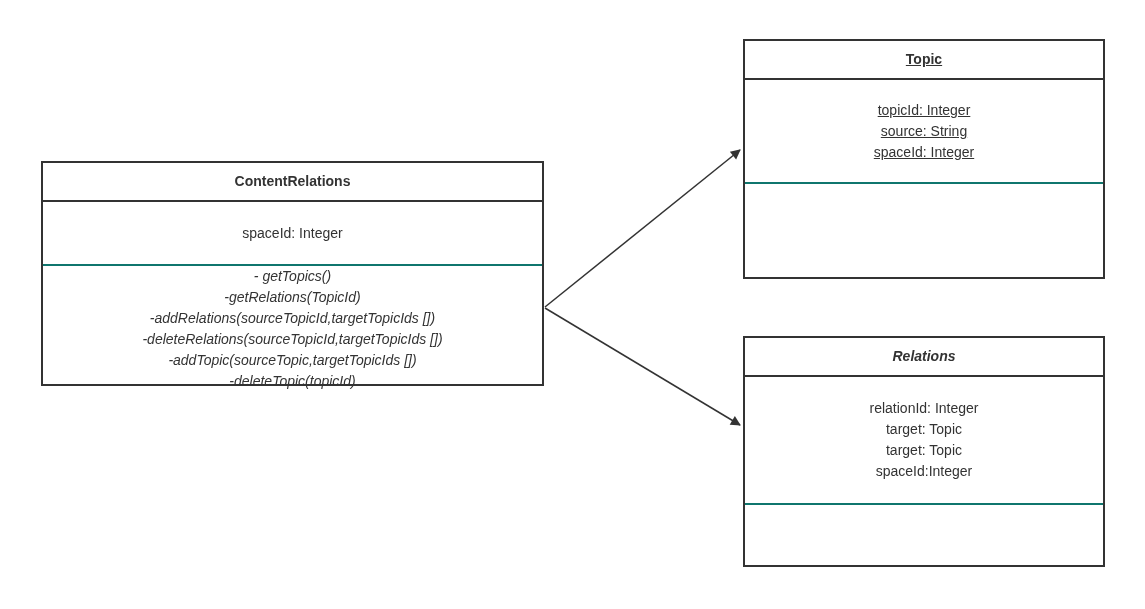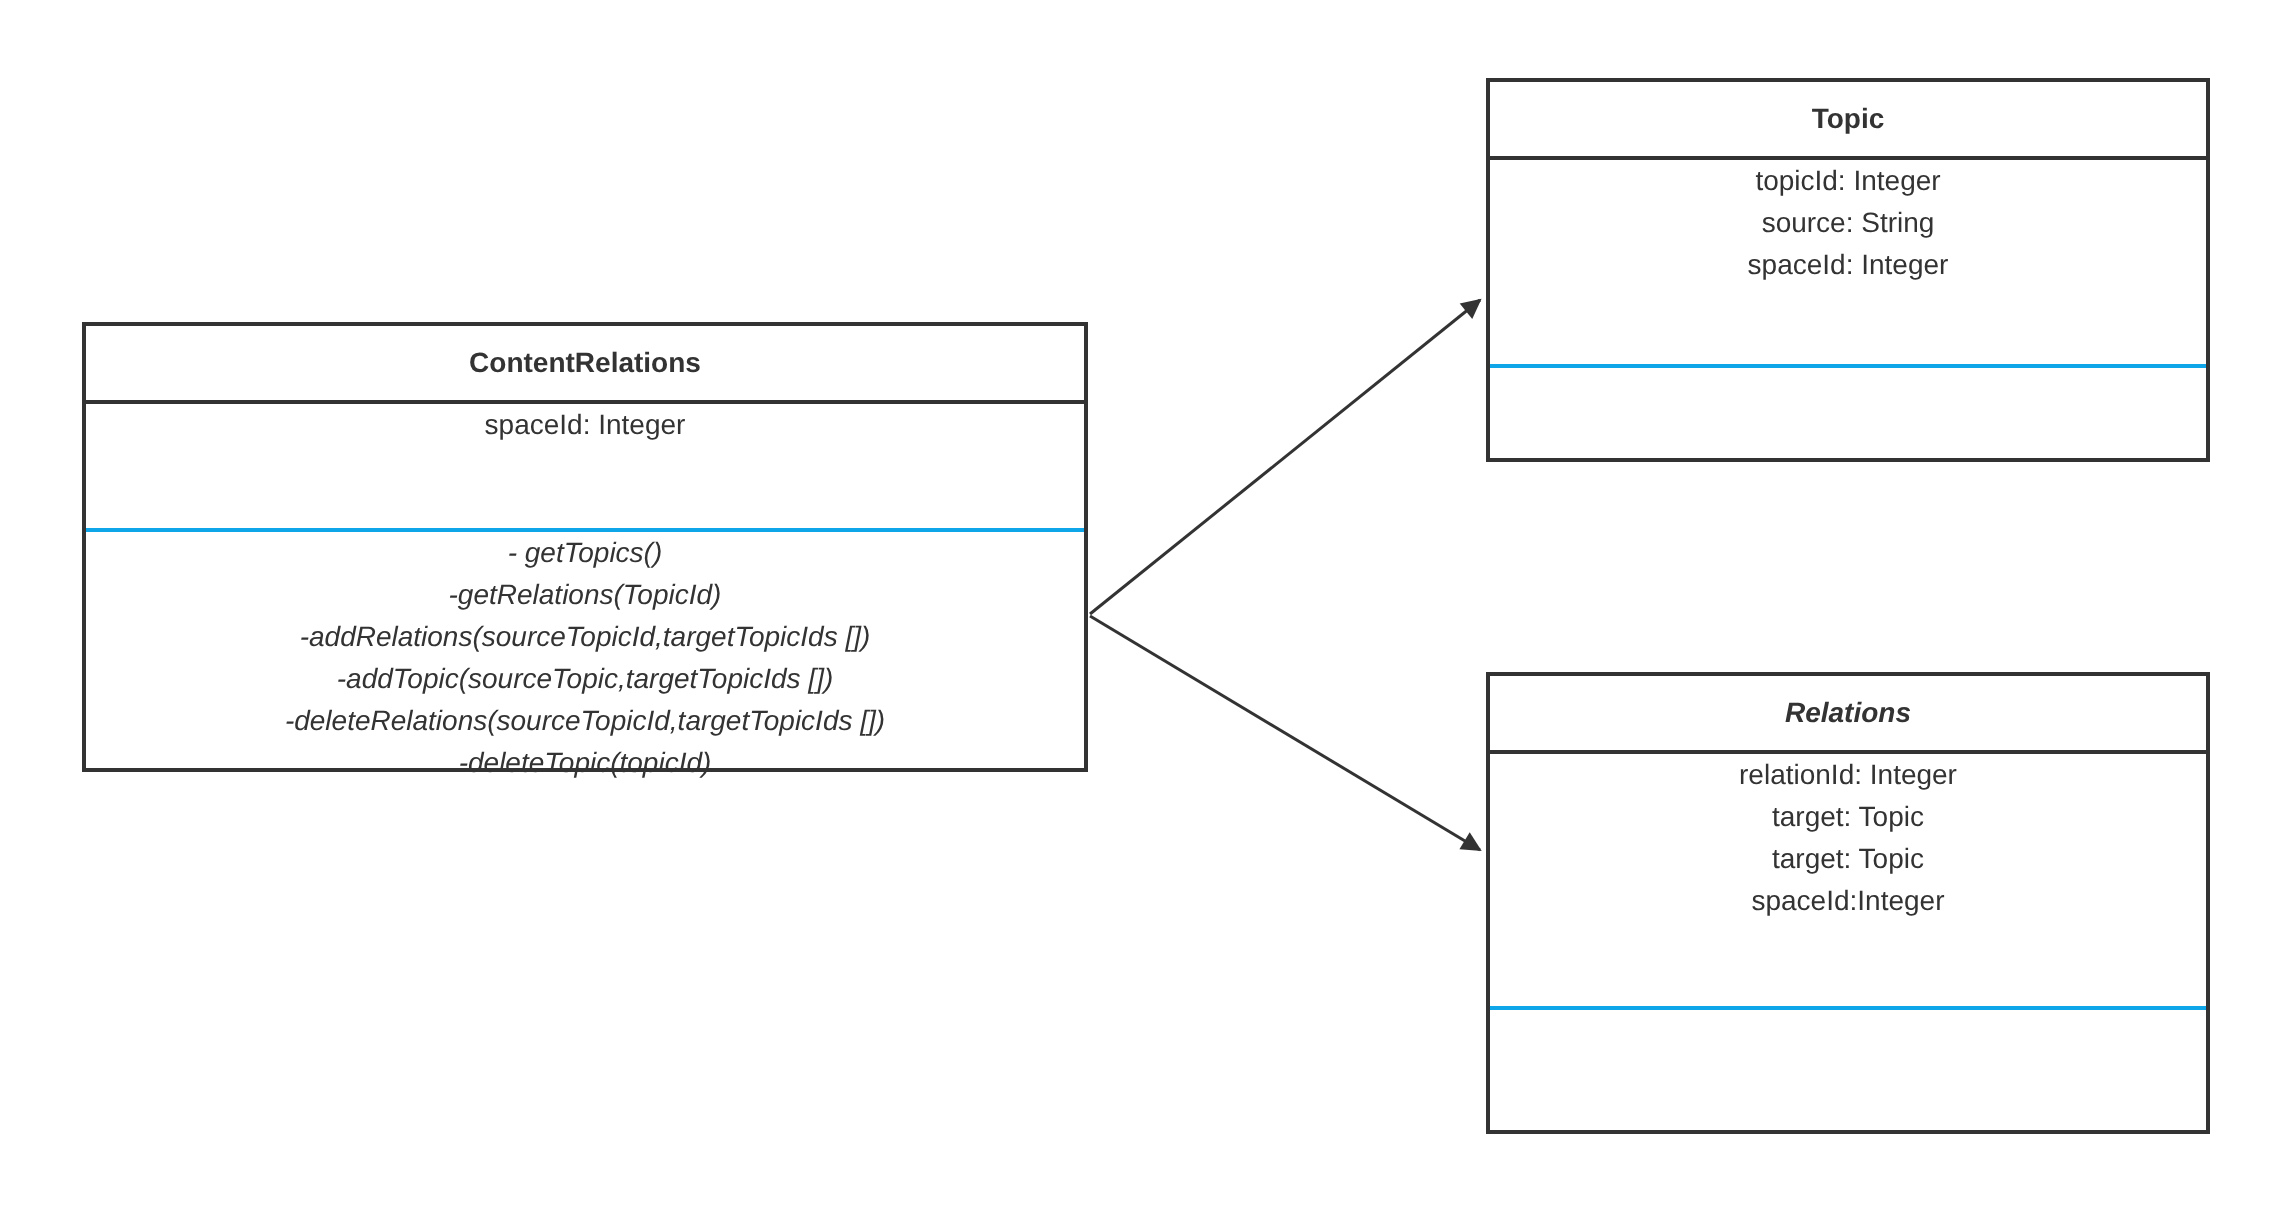--- a/index.html
+++ b/index.html
@@ -20,37 +20,37 @@
     font-size: 14px; line-height: 21px;
     color: #333333;
   }
   .uml-title {
     border-bottom: 2px solid #333333;
     display: flex; align-items: center; justify-content: center;
     font-weight: bold;
     flex: 0 0 auto;
   }
   .uml-attrs {
-    border-bottom: 2px solid #0ea5e9;
-    display: flex; flex-direction: column; align-items: center; 
+    border-bottom: 2px solid #0f766e;
+    display: flex; flex-direction: column; align-items: center; justify-content: center;
     text-align: center;
     flex: 0 0 auto;
   }
   .uml-methods {
     flex: 1 1 auto;
     display: flex; flex-direction: column; align-items: center; justify-content: space-between;
     text-align: center;
     font-style: italic;
   }
 
   #class-contentrelations { left: 41px;  top: 161px; width: 503px; height: 225px; }
   #class-contentrelations .uml-title { height: 39px; }
   #class-contentrelations .uml-attrs { height: 64px; }
 
-  #class-topic { left: 743px; top: 39px; width: 362px; height: 192px; }
+  #class-topic { left: 743px; top: 39px; width: 362px; height: 240px; text-decoration: underline; }
   #class-topic .uml-title { height: 39px; }
   #class-topic .uml-attrs { height: 104px; }
 
   #class-relations { left: 743px; top: 336px; width: 362px; height: 231px; }
   #class-relations .uml-title { height: 39px; font-style: italic; }
   #class-relations .uml-attrs { height: 128px; }
 
   svg.connectors { position: absolute; inset: 0; }
   svg.connectors line { stroke: #333333; stroke-width: 1.5; }
 </style>
@@ -61,22 +61,22 @@
 
   <div class="uml-class" id="class-contentrelations">
     <div class="uml-title">ContentRelations</div>
     <div class="uml-attrs">
       <div>spaceId: Integer</div>
     </div>
     <div class="uml-methods">
       <div>- getTopics()</div>
       <div>-getRelations(TopicId)</div>
       <div>-addRelations(sourceTopicId,targetTopicIds [])</div>
+      <div>-deleteRelations(sourceTopicId,targetTopicIds [])</div>
       <div>-addTopic(sourceTopic,targetTopicIds [])</div>
-      <div>-deleteRelations(sourceTopicId,targetTopicIds [])</div>
       <div>-deleteTopic(topicId)</div>
     </div>
   </div>
 
   <div class="uml-class" id="class-topic">
     <div class="uml-title">Topic</div>
     <div class="uml-attrs">
       <div>topicId: Integer</div>
       <div>source: String</div>
       <div>spaceId: Integer</div>

